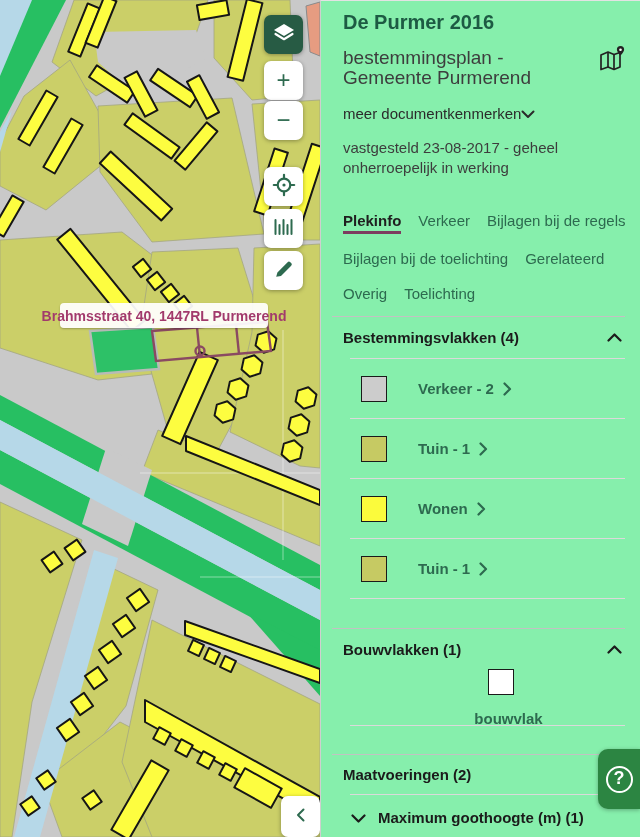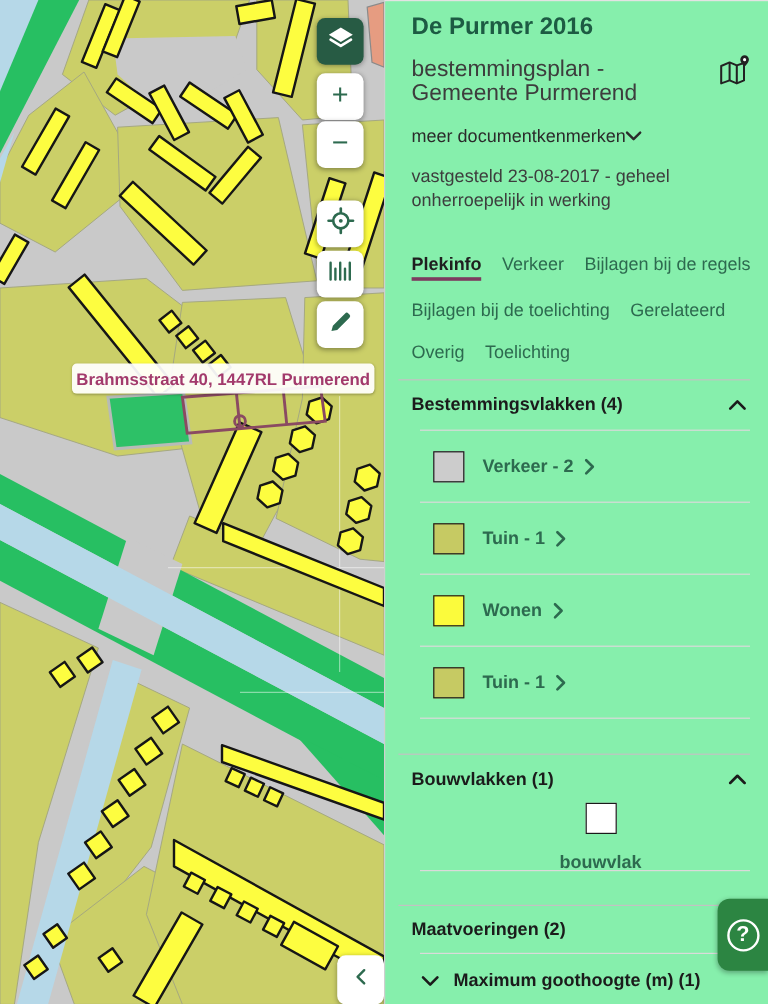--- a/index.html
+++ b/index.html
@@ -2,21 +2,21 @@
 <html><head>
 <meta charset="utf-8">
 <style>
   html,body{margin:0;padding:0;}
   body{width:640px;height:837px;overflow:hidden;font-family:"Liberation Sans",sans-serif;background:#fff;}
   .app{display:flex;width:640px;height:837px;}
 
   
   .map-pane{position:relative;width:320px;height:837px;flex:0 0 320px;overflow:hidden;background:#c9c9c9;}
   .map-pane svg.mapsvg{display:block;}
-  .addr-label{position:absolute;left:60px;top:303px;width:252px;height:25px;background:rgba(255,255,255,.93);
+  .addr-label{position:absolute;left:60px;top:303px;width:208px;height:25px;background:rgba(255,255,255,.93);
     border-radius:4px;display:flex;align-items:center;justify-content:center;font-size:14px;font-weight:bold;
     color:#a23a6c;box-shadow:0 1px 2px rgba(0,0,0,.25);white-space:nowrap;}
   .mbtn{position:absolute;left:264px;width:39px;height:39px;background:#fff;border-radius:7px;
     box-shadow:0 1px 4px rgba(0,0,0,.35);display:flex;align-items:center;justify-content:center;cursor:pointer;}
   .mbtn.dark{background:#275b44;}
   .mbtn .pm{color:#2d6a4f;font-size:24px;font-weight:500;line-height:1;margin-top:-2px;}
   .collapse-btn{position:absolute;left:281px;top:796px;width:39px;height:41px;background:#fff;border-radius:7px;
     box-shadow:0 1px 4px rgba(0,0,0,.35);display:flex;align-items:center;justify-content:center;cursor:pointer;}
 
   
@@ -32,21 +32,21 @@
   .tab.active{color:#1f1f1f;font-weight:bold;border-bottom:3px solid #7d3c5f;}
   .div-sec{border-top:1px solid #c2c2c2;margin:0 15px 0 11px;}
   .div-row{border-top:1px solid #dadada;margin:0 15px 0 29px;}
   .div-sec.sp29{margin-top:29px;} .div-sec.sp28{margin-top:28px;}
   .sec-hdr{display:flex;justify-content:space-between;align-items:center;margin:0 18px 0 22px;height:41px;
     font-size:15px;font-weight:bold;color:#1b1b1b;}
   .sec-hdr .chev{cursor:pointer;display:flex;}
   .legend-row{display:flex;align-items:center;gap:15px;margin-left:40px;height:59px;}
   .legend-row.short{height:56px;flex-direction:column;}
   .swatch{width:26px;height:26px;border:1.5px solid #1a1a1a;box-sizing:border-box;flex:0 0 26px;}
-  .legend-label{font-size:15px;font-weight:bold;color:#2d6a4f;display:flex;align-items:center;gap:9px;cursor:pointer;}
+  .legend-label{font-size:15px;font-weight:bold;color:#2d6a4f;display:flex;align-items:center;gap:9px;cursor:pointer;margin-left:16px;}
   .mv-hdr{display:flex;align-items:center;margin:0 18px 0 22px;height:39px;font-size:15px;font-weight:bold;color:#1b1b1b;}
   .mv-row{display:flex;align-items:center;gap:12px;margin-left:30px;height:45px;font-size:15px;font-weight:bold;color:#1b1b1b;cursor:pointer;}
   .help-btn{position:absolute;right:0;top:748px;width:42px;height:60px;background:#2c8542;border-radius:10px 0 0 10px;
     display:flex;align-items:center;justify-content:center;cursor:pointer;box-shadow:0 1px 4px rgba(0,0,0,.3);}
   .help-qm{width:27px;height:27px;border:2.5px solid #fff;border-radius:50%;color:#fff;font-weight:bold;font-size:18px;
     display:flex;align-items:center;justify-content:center;box-sizing:border-box;padding-bottom:1px;}
 </style>
 </head>
 <body>
 

